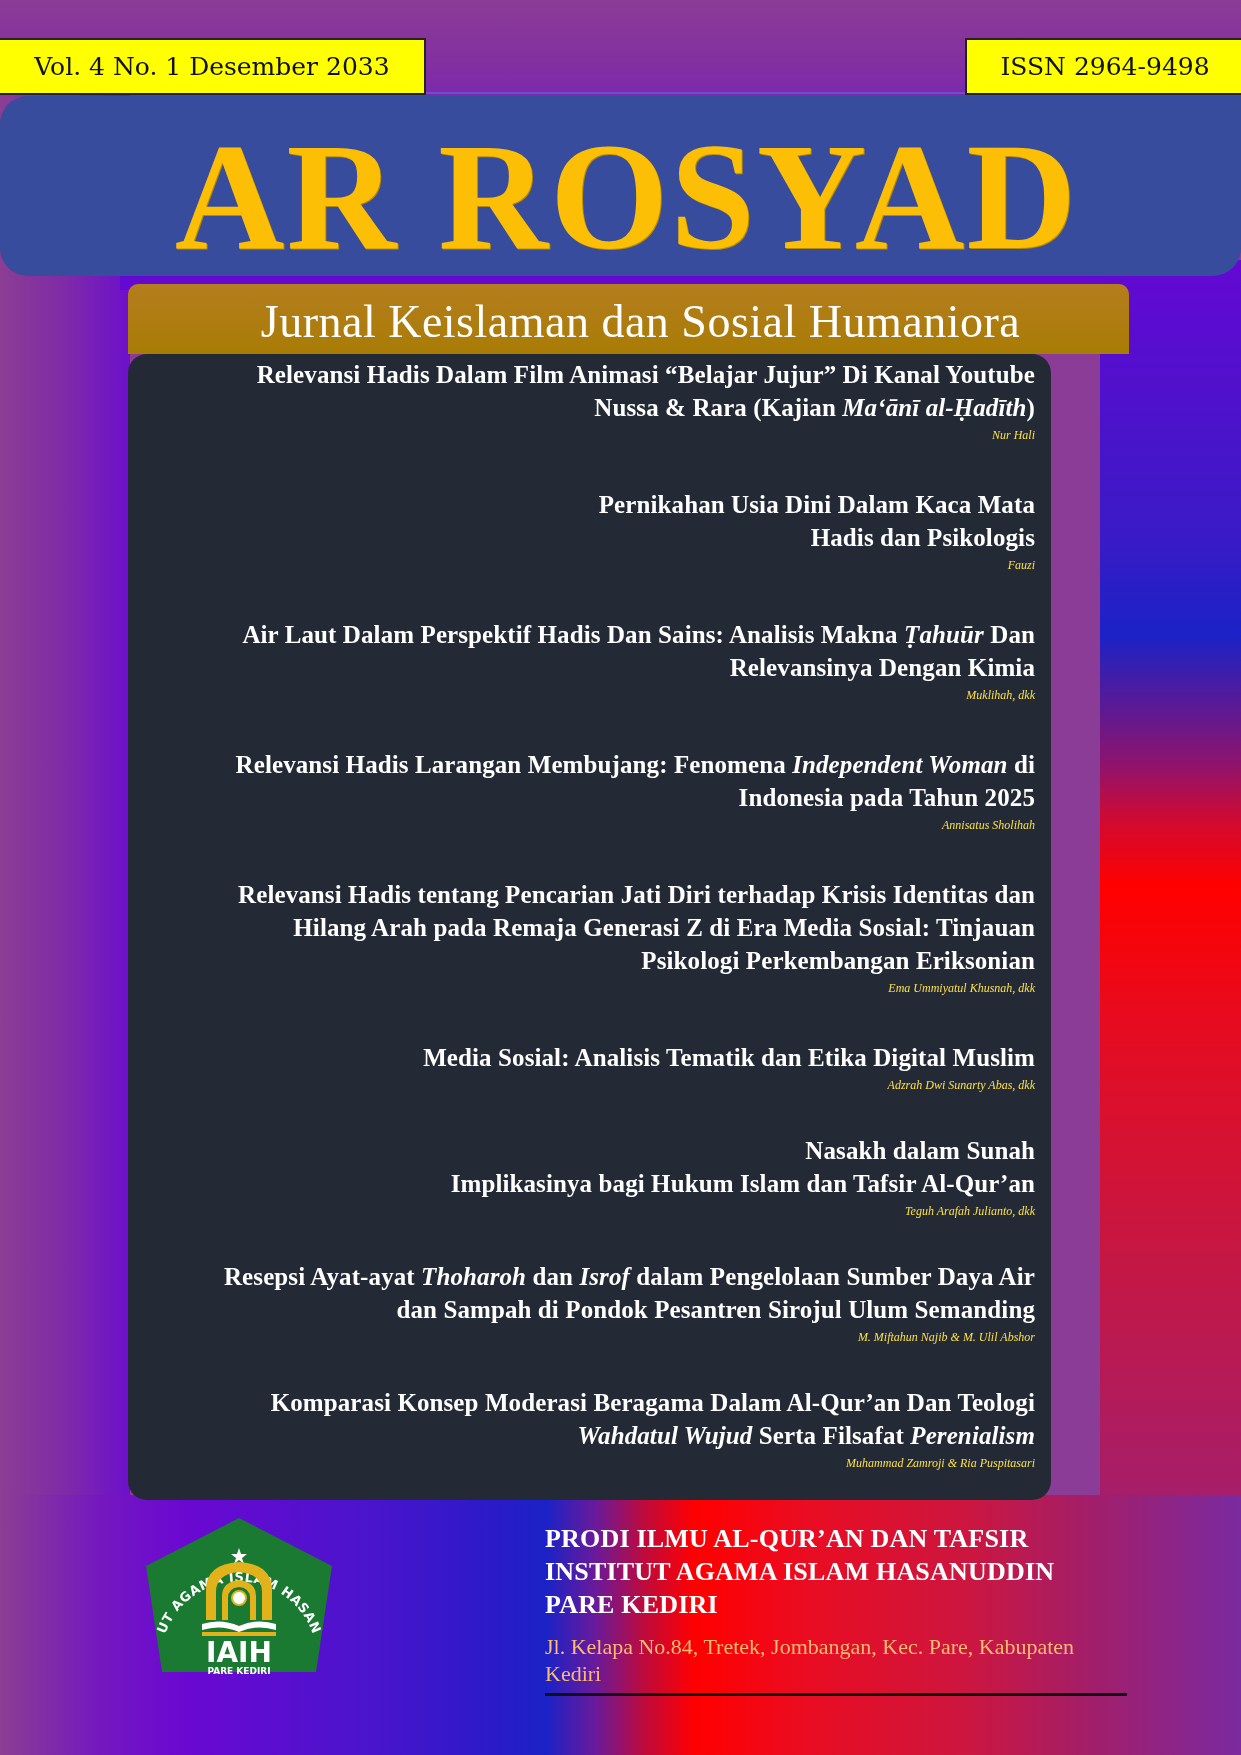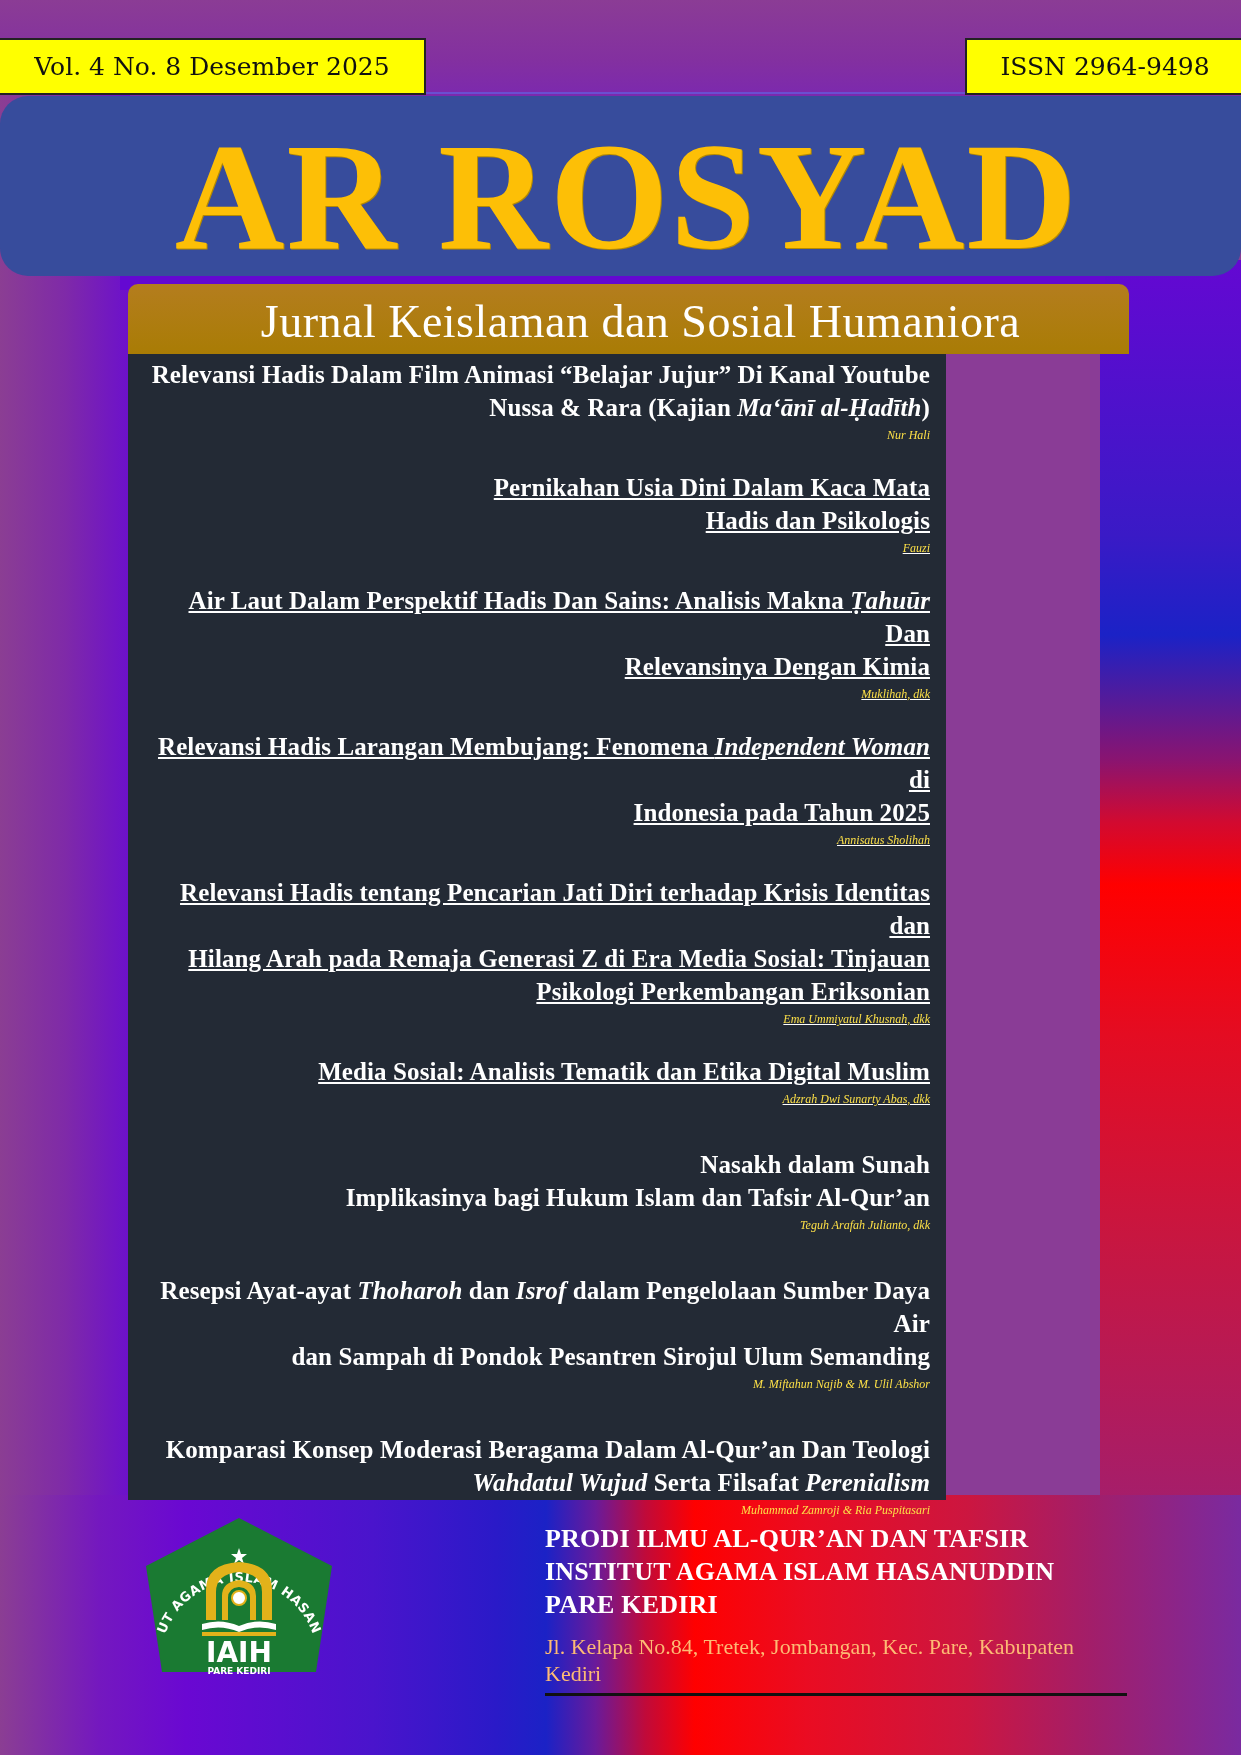--- a/index.html
+++ b/index.html
@@ -59,38 +59,39 @@
     position: absolute; left: 128px; top: 284px; width: 977px; height: 70px;
     background: linear-gradient(180deg, #b47d1e 0%, #a97c05 100%);
     border-radius: 10px 10px 0 0; z-index: 2;
     display: flex; align-items: center; justify-content: center; padding-left: 24px;
   }
   .subtitle-bar .subtitle {
     font-family: "Liberation Serif", serif; font-size: 46px; color: #fff;
     letter-spacing: 0.5px; margin-top: 4px;
   }
   .toc-panel {
-    position: absolute; left: 128px; top: 354px; width: 818px; height: 1146px;
+    position: absolute; left: 128px; top: 354px; width: 923px; height: 1146px;
     background: #232a35; z-index: 2; box-sizing: border-box;
     padding: 4px 16px 0 20px;
+    border-radius: 19px;
   }
   .article {
     text-align: right; color: #fff;
   }
   .article .a-title {
     font-family: "Liberation Serif", serif; font-weight: bold;
     font-size: 25px; line-height: 33px; letter-spacing: 0.1px;
   }
   .article .a-title i { font-style: italic; }
   .article .a-author {
     font-family: "Liberation Serif", serif; font-style: italic;
     font-size: 12px; line-height: 26px; color: #fde047; margin-top: -2px;
   }
   .art-0 { margin-top: 0px; }
-  .gap-a { margin-top: 23px; text-decoration: underline; }
+  .gap-a { margin-top: 40px; }
   .gap-b { margin-top: 36px; }
   
   .logo {
     position: absolute; left: 136px; top: 1512px; width: 206px; height: 170px; z-index: 2;
   }
   .inst-block {
     position: absolute; left: 545px; top: 1522px; width: 590px; z-index: 2; color: #fff;
   }
   .inst-block .inst-line {
     font-family: "Liberation Serif", serif; font-weight: bold; font-size: 26px;
@@ -107,21 +108,21 @@
 </head>
 <body>
 
 <div class="bg-top"></div>
 <div class="bg-left"></div>
 <div class="bg-right"></div>
 <div class="bg-bottom"></div>
 <div class="bg-mid-strip"></div>
 
 <div class="tag tag-vol">
-  <span>Vol. 4 No. 8 Desember 2025</span>
+  <span>Vol. 4 No. 1 Desember 2033</span>
 </div>
 <div class="tag tag-issn">
   <span>ISSN 2964-9498</span>
 </div>
 <div class="hairline"></div>
 
 <div class="title-bar">
   <div class="journal-title">AR ROSYAD</div>
 </div>
 

